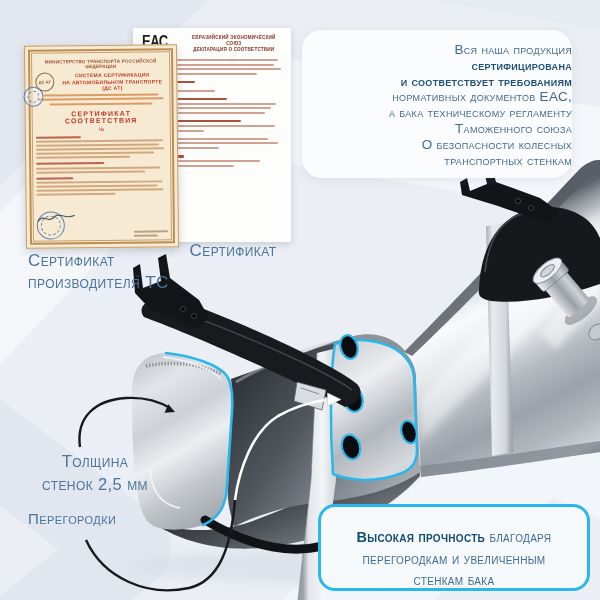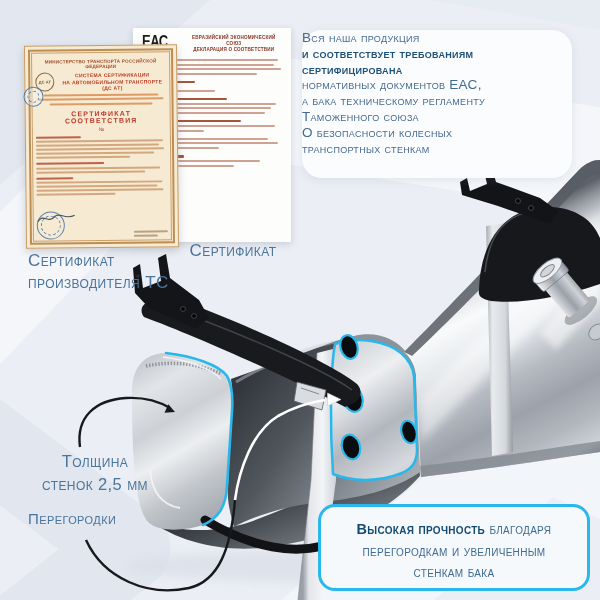--- a/index.html
+++ b/index.html
@@ -47,28 +47,28 @@
   
   .blue-caps{position:absolute;z-index:4;font-variant:small-caps;color:#4a749c;
              letter-spacing:.4px;font-weight:500;}
   .cap-ts{left:28px;top:250px;font-size:17px;line-height:21.5px;text-align:left;}
   .cap-man{left:158px;top:240px;width:150px;font-size:17px;line-height:21.5px;text-align:center;}
   .lbl-thick{left:8px;top:450px;width:118px;font-size:16.5px;line-height:23px;text-align:center;margin-left:28px;}
   .lbl-baffle{left:28px;top:510px;font-size:15px;}
 
   .infobox{position:absolute;z-index:4;left:302px;top:30px;width:270px;height:148px;
            background:#fbfcfe;border-radius:20px;box-shadow:0 2px 10px rgba(120,135,160,.16);
-           box-sizing:border-box;text-align:left;
+           box-sizing:border-box;padding-top:12px;text-align:right;
            font-variant:small-caps;font-size:13.5px;line-height:15.8px;
            color:#44698f;letter-spacing:.3px;}
   .infobox div:nth-child(2),.infobox div:nth-child(3){font-weight:700;color:#1d5078;}
 
   .strengthbox{position:absolute;z-index:4;left:318px;top:504px;width:272px;height:87px;
            background:#f6f9fc;border:3px solid #2ab7ea;border-radius:17px;
-           box-sizing:border-box;padding-top:12px;text-align:center;
+           box-sizing:border-box;padding-top:20px;text-align:center;
            font-variant:small-caps;font-size:14.5px;line-height:21.5px;
            color:#3f6b92;letter-spacing:.3px;}
   .strengthbox .b{font-weight:700;color:#134a72;}
 </style>
 </head>
 <body>
 
 <div class="stage">
 
   <svg class="bg" width="600" height="600">
@@ -308,22 +308,22 @@
   <div class="blue-caps cap-ts">
     <div>Сертификат</div>
     <div>производителя ТС</div>
   </div>
   <div class="blue-caps cap-man">
     <div>Сертификат</div>
   </div>
 
   <div class="infobox">
     <div>Вся наша продукция</div>
+    <div>сертифицирована</div>
     <div>и соответствует требованиям</div>
-    <div>сертифицирована</div>
     <div>нормативных документов ЕАС,</div>
     <div>а бака техническому регламенту</div>
     <div>Таможенного союза</div>
     <div>О безопасности колесных</div>
     <div>транспортных стенкам</div>
   </div>
 
   <div class="blue-caps lbl-thick">
     <div>Толщина</div>
     <div>стенок 2,5 мм</div>

